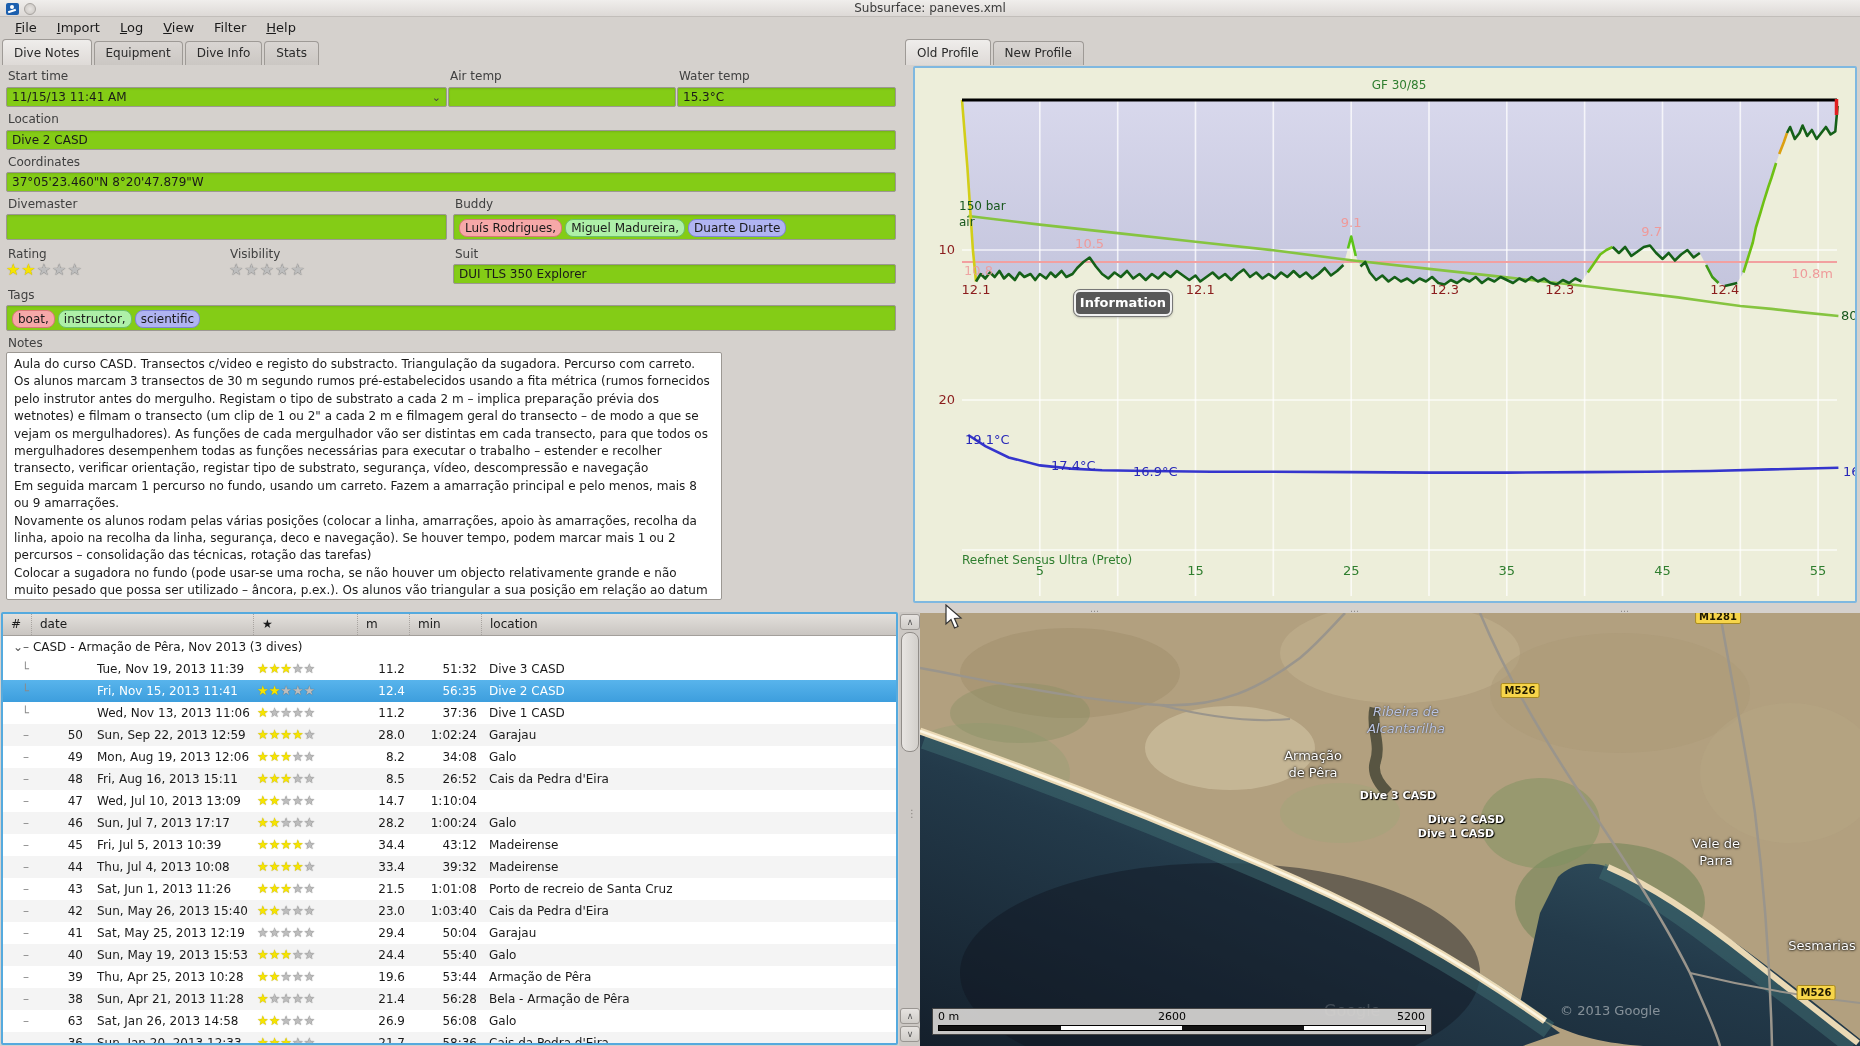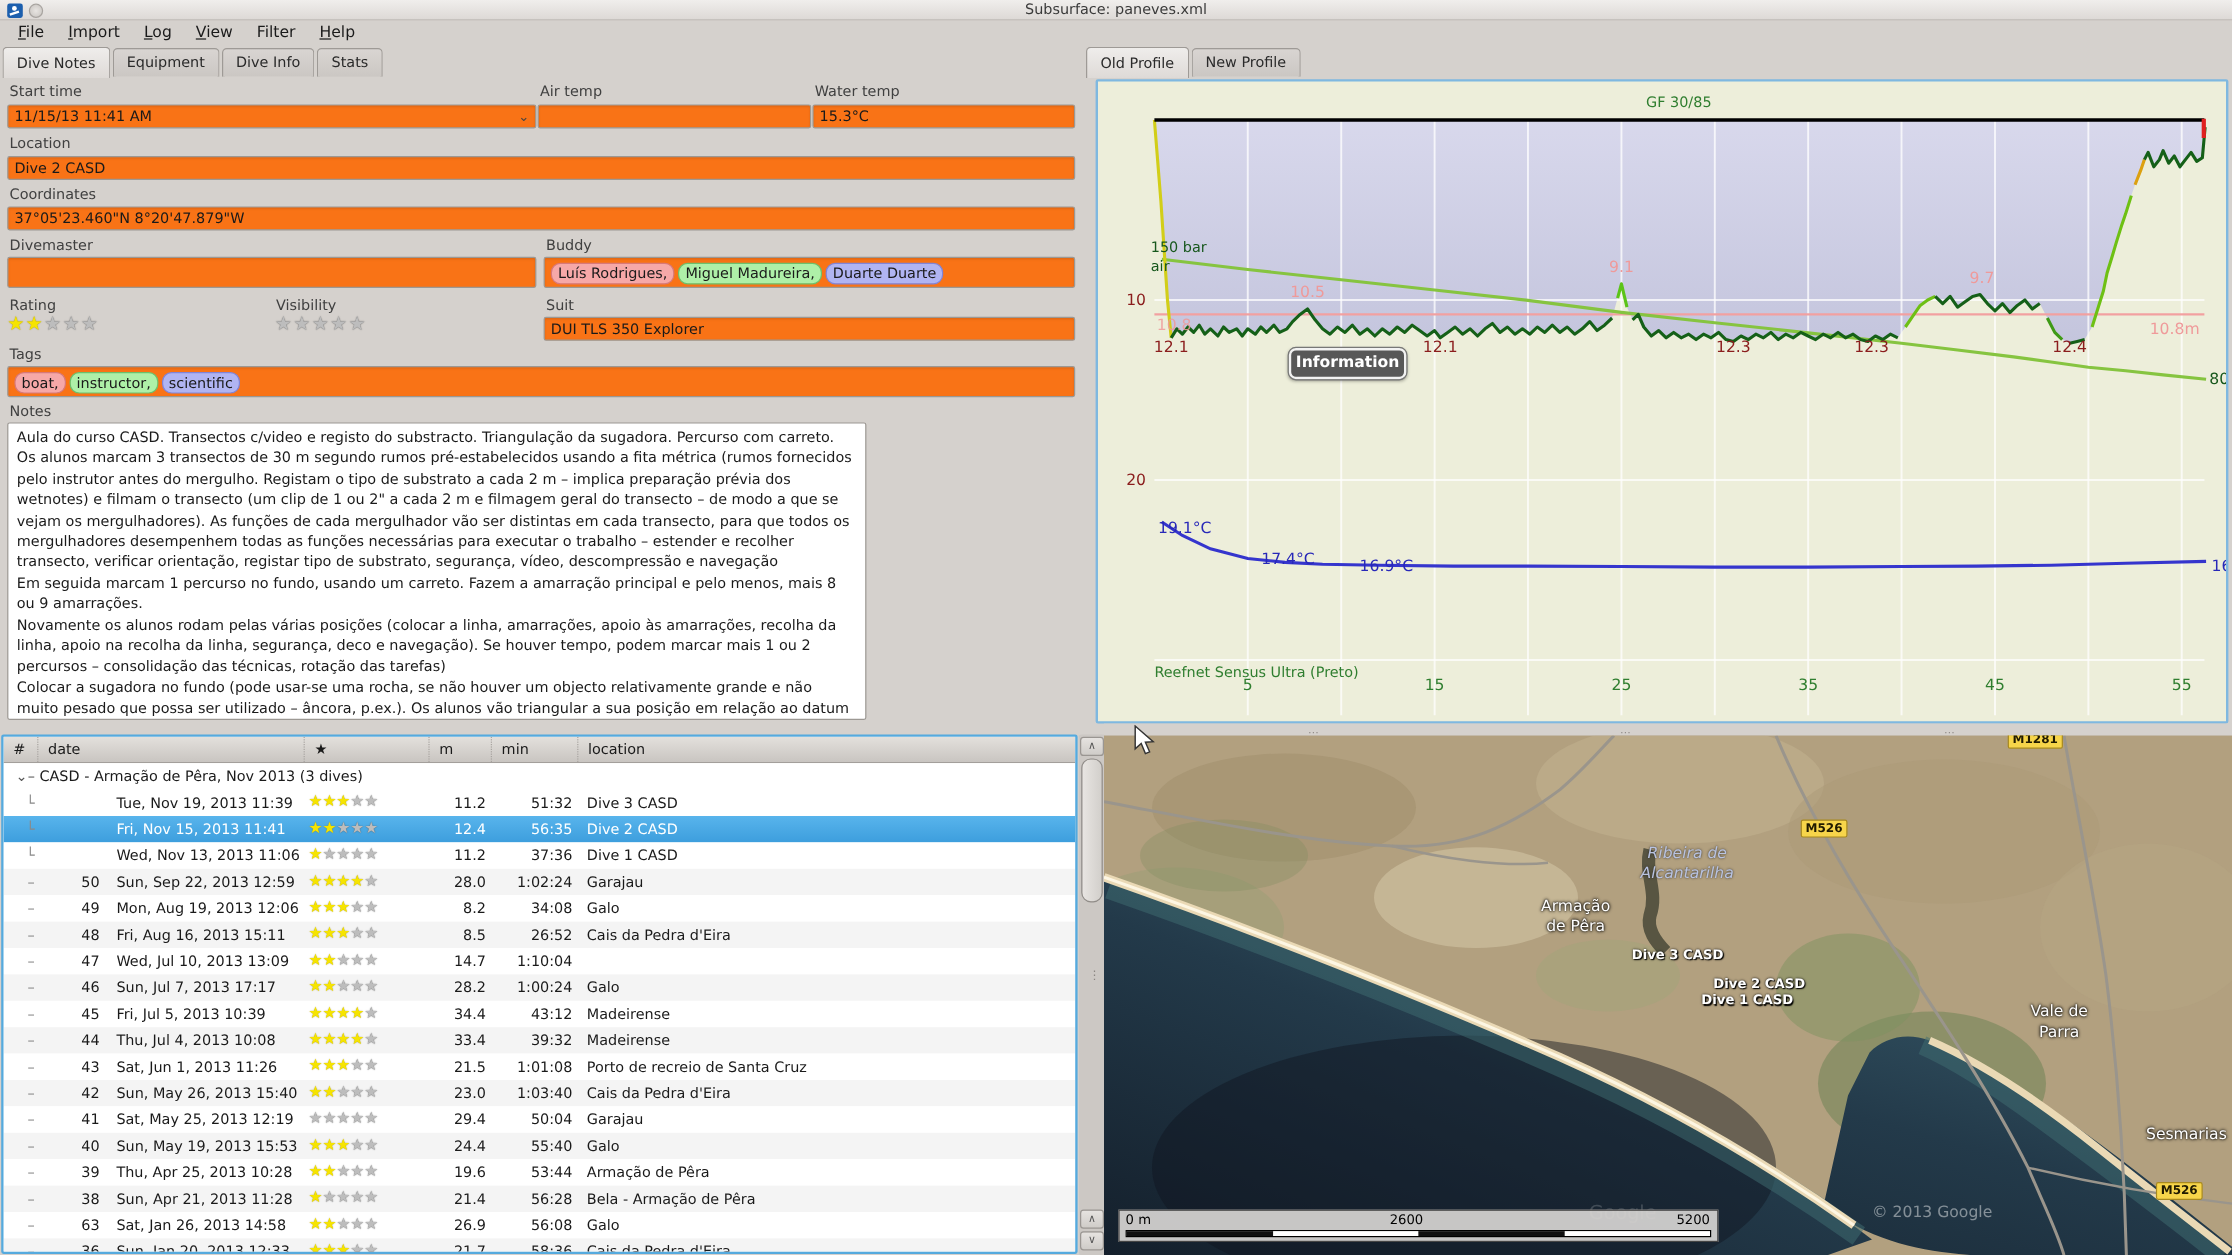--- a/index.html
+++ b/index.html
@@ -15,28 +15,28 @@
   .app-icon:before { content:""; position:absolute; left:4px; top:2px; width:4px; height:4px; background:#fff; border-radius:50%; }
   .app-icon:after { content:""; position:absolute; left:2px; top:7px; width:8px; height:2px; background:#fff; transform:rotate(-18deg); }
   .circ-icon { position:absolute; left:24px; top:3px; width:12px; height:12px; border-radius:50%;
     background:radial-gradient(#e8e5e2,#c7c3bf); border:1px solid #a8a4a0; }
 
   
   .menubar { position:absolute; left:0; top:17px; width:1860px; height:21px; display:flex; align-items:center; padding-left:6px; gap:2px; }
   .menu-item { padding:2px 9px; font-size:13px; color:#1a1a1a; cursor:default; }
 
   
-  .tabbar { position:absolute; display:flex; align-items:center; height:26px; }
+  .tabbar { position:absolute; display:flex; align-items:flex-end; height:26px; }
   .tab { padding:4px 11px 5px; font-size:12px; color:#2a2a2a; background:linear-gradient(#d9d5d2,#cbc7c3);
     border:1px solid #9e9a96; border-bottom:none; border-radius:4px 4px 0 0; margin-right:2px; position:relative; top:1px; }
   .tab.active { background:linear-gradient(#efedeb,#dedad7); padding-top:6px; z-index:2; }
 
   
   .lbl { position:absolute; font-size:12px; color:#404040; }
-  .inp { position:absolute; background:#f97316; border:1px solid #9c9893; border-radius:2px;
+  .inp { position:absolute; background:#84cc16; border:1px solid #9c9893; border-radius:2px;
     box-shadow:inset 0 1px 2px rgba(0,0,0,.12); font-size:12px; padding:2px 5px; line-height:15px; overflow:hidden; white-space:nowrap; }
   .chev { position:absolute; right:5px; top:2px; color:#444; font-size:11px; }
   .pill { display:inline-block; border-radius:8px; padding:0 5px; margin-right:3px; font-size:12px; line-height:16px; border:1px solid; }
   .pill.pink  { background:#f6a8a8; border-color:#d87878; }
   .pill.green { background:#aef0a8; border-color:#6cc06c; }
   .pill.blue  { background:#b0b4f2; border-color:#8084d8; }
   .stars-form { position:absolute; font-size:16px; letter-spacing:1px; }
   .sf { color:#f6e400; text-shadow:0 0 1px #8e7d00; }
   .se { color:#bdbdbd; text-shadow:0 0 1px #4a4a4a; }
   .notes-box { position:absolute; background:#fff; border:1px solid #9c9893; border-radius:2px;
@@ -479,21 +479,21 @@
         <div class="map-label place" style="left:393px;top:134px;">Armação
 de Pêra</div>
         <div class="map-label water" style="left:486px;top:90px;">Ribeira de
 Alcantarilha</div>
         <div class="map-label place" style="left:796px;top:222px;">Vale de
 Parra</div>
         <div class="map-label place" style="left:902px;top:324px;">Sesmarias</div>
         <div class="map-label dive" style="left:478px;top:176px;">Dive 3 CASD</div>
         <div class="map-label dive" style="left:546px;top:200px;">Dive 2 CASD</div>
         <div class="map-label dive" style="left:536px;top:214px;">Dive 1 CASD</div>
-        <div class="badge" style="left:776px;top:-4px;">M1281</div>
+        <div class="badge" style="left:798px;top:-4px;">M1281</div>
         <div class="badge" style="left:600px;top:70px;">M526</div>
         <div class="badge" style="left:896px;top:372px;">M526</div>
       </div>
     <span class="wm" style="left:404px;top:388px;font-size:16px;color:rgba(255,255,255,.18);">Google</span>
     <span class="wm" style="left:640px;top:390px;">© 2013 Google</span>
     <div class="scalebar">
       <span class="t0">0 m</span>
       <span class="t1">2600</span>
       <span class="t2">5200</span>
       <div class="sbar">

